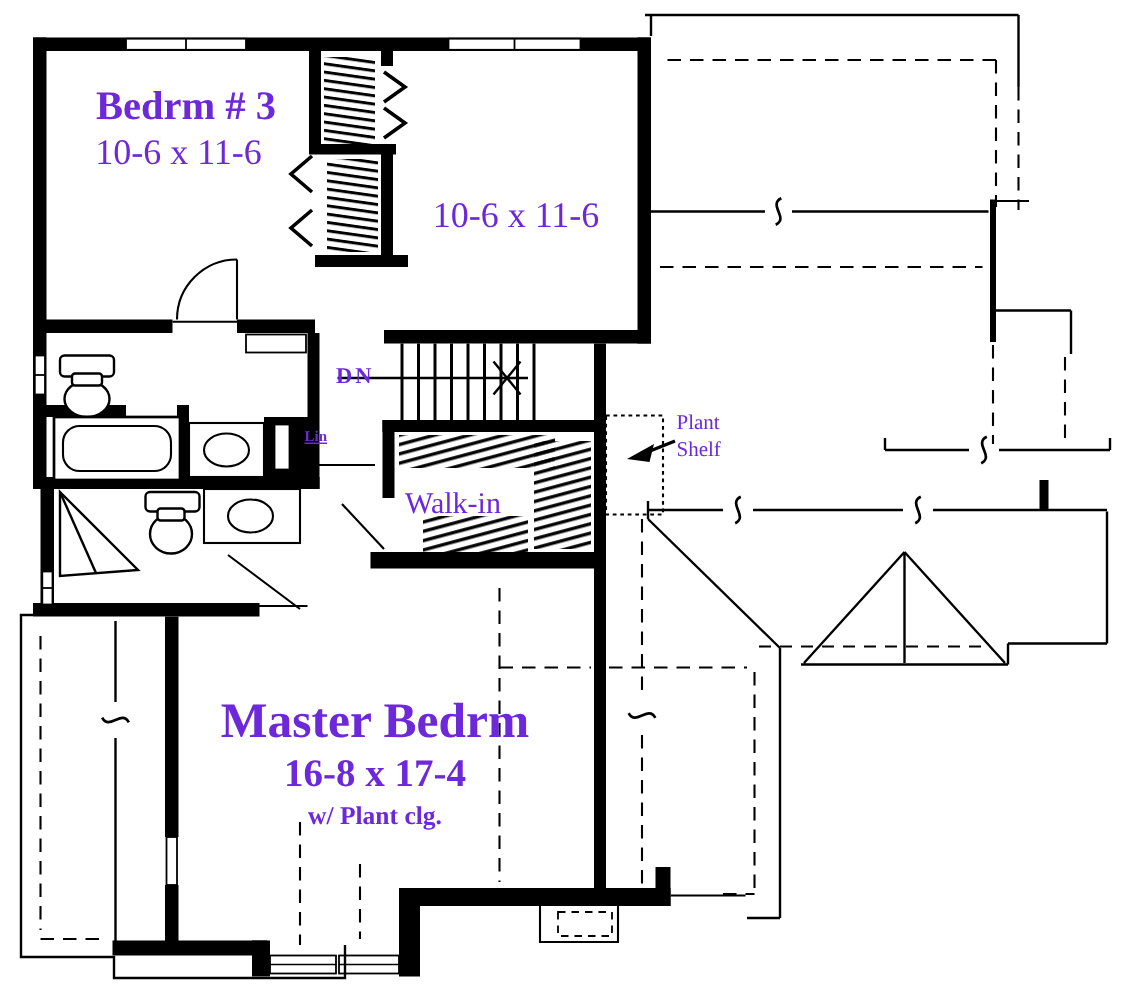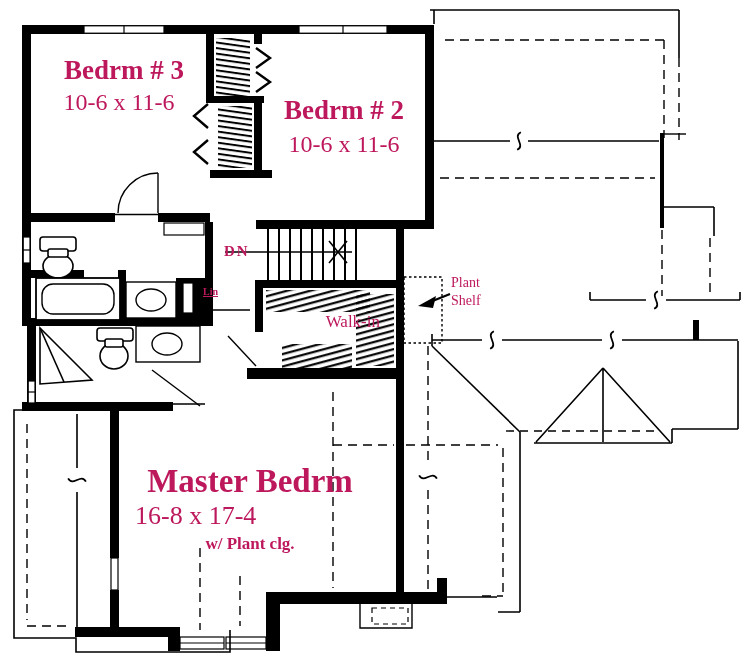--- a/index.html
+++ b/index.html
@@ -1,32 +1,32 @@
 <!DOCTYPE html>
 <html><head>
 <meta charset="utf-8">
 <style>
   html,body{margin:0;padding:0;background:#fff;}
   .plan{
     position:relative;width:749px;height:664px;background:#fff;overflow:hidden;
     font-family:"Liberation Serif",serif;color:#000;
   }
   .plan svg{position:absolute;left:0;top:0;}
-  .label{position:absolute;color:#be185d;white-space:nowrap;line-height:1.05;}
+  .label{position:absolute;color:#6d28d9;white-space:nowrap;line-height:1.05;}
   .room-name{font-weight:700;}
   .lbl-bedrm3      {left:38px; top:56px; width:172px; text-align:center; font-size:27px;}
   .lbl-bedrm3-dims {left:28px; top:90px; width:182px; text-align:center; font-size:24px;}
   .lbl-bedrm2      {left:258px;top:96px; width:172px; text-align:center; font-size:27px;}
   .lbl-bedrm2-dims {left:255px;top:132px;width:178px; text-align:center; font-size:24px;}
   .lbl-dn          {left:224px;top:244px;font-size:15px;font-weight:700;letter-spacing:2px;}
   .lbl-lin         {left:203px;top:287px;font-size:10px;font-weight:700;text-decoration:underline;}
-  .lbl-walkin      {left:270px;top:313px;width:110px;text-align:right;font-size:17px;}
+  .lbl-walkin      {left:270px;top:326px;width:110px;text-align:left;font-size:20px;}
   .lbl-plant       {left:451px;top:274px;width:58px;font-size:14px;font-weight:400;white-space:normal;line-height:1.3;}
   .lbl-master      {left:125px;top:464px;width:250px;text-align:center;font-size:33px;}
-  .lbl-master-dims {left:135px;top:502px;width:230px;text-align:left;font-size:26px;}
+  .lbl-master-dims {left:135px;top:502px;width:230px;text-align:center;font-size:26px;font-weight:bold;}
   .lbl-master-note {left:160px;top:535px;width:180px;text-align:center;font-size:17px;font-weight:700;}
 </style>
 </head>
 <body>
 
 <div class="plan">
 
 <svg width="749" height="664" viewBox="0 0 749 664">
   <defs>
     <pattern id="hv" width="6" height="6" patternUnits="userSpaceOnUse" patternTransform="rotate(75)">
@@ -225,21 +225,20 @@
     <path d="M333,445 H394 M406,445 H498" stroke-width="1.4" stroke-dasharray="9 6"></path>
 
     <path d="M360,604 V628 H412 V604" stroke-width="1.4"></path>
     <rect x="372" y="608" width="36" height="16" stroke-width="1.2" stroke-dasharray="5 4"></rect>
   </g>
 </svg>
 
   <div class="label room-name lbl-bedrm3">Bedrm # 3</div>
   <div class="label lbl-bedrm3-dims">10-6 x 11-6</div>
 
-  <div class="label room-name lbl-bedrm2">Bedrm # 2</div>
   <div class="label lbl-bedrm2-dims">10-6 x 11-6</div>
 
   <div class="label lbl-dn">DN</div>
   <div class="label lbl-lin">Lin</div>
   <div class="label lbl-walkin">Walk-in</div>
   <div class="label lbl-plant">Plant Shelf</div>
 
   <div class="label room-name lbl-master">Master Bedrm</div>
   <div class="label lbl-master-dims">16-8 x 17-4</div>
   <div class="label lbl-master-note">w/ Plant clg.</div>

